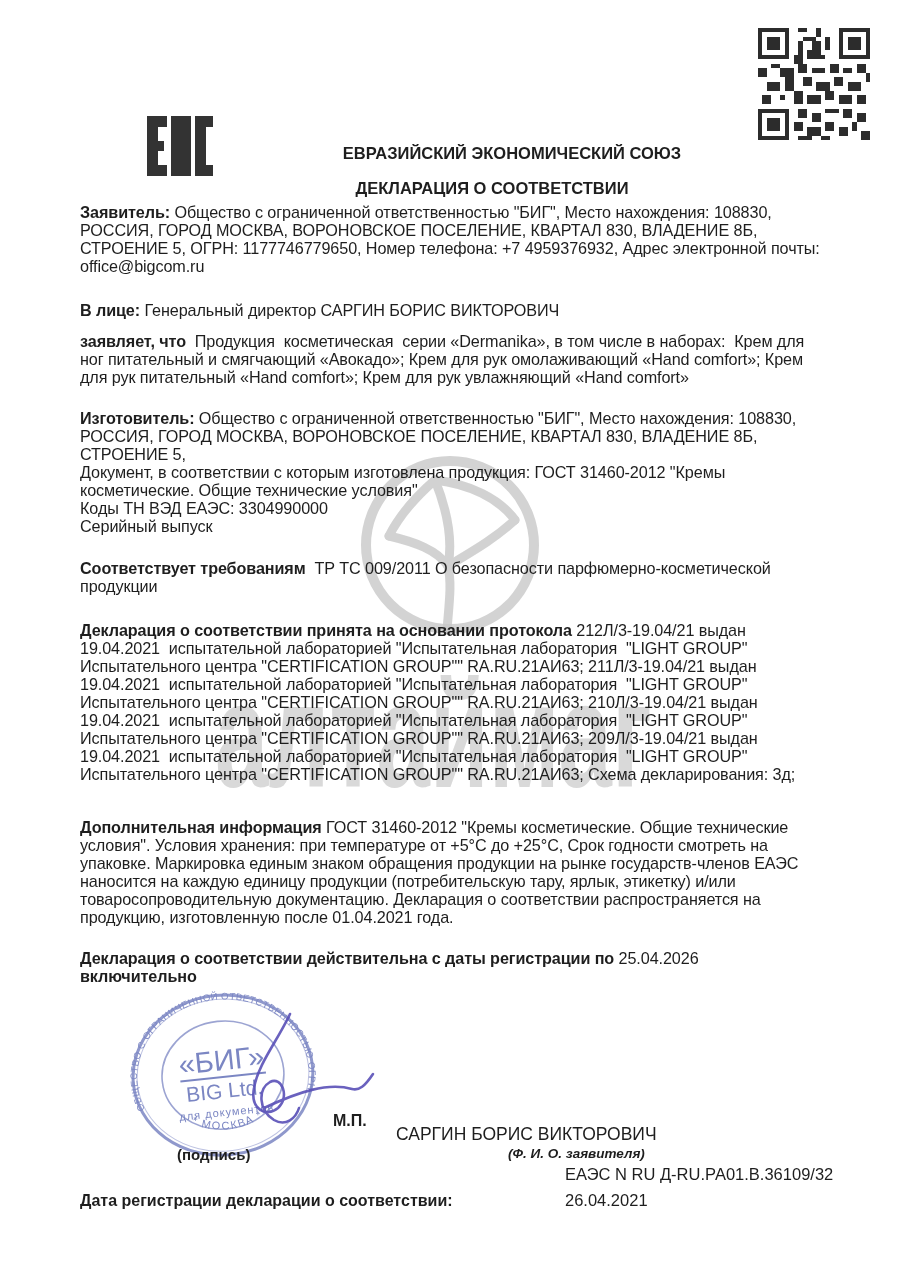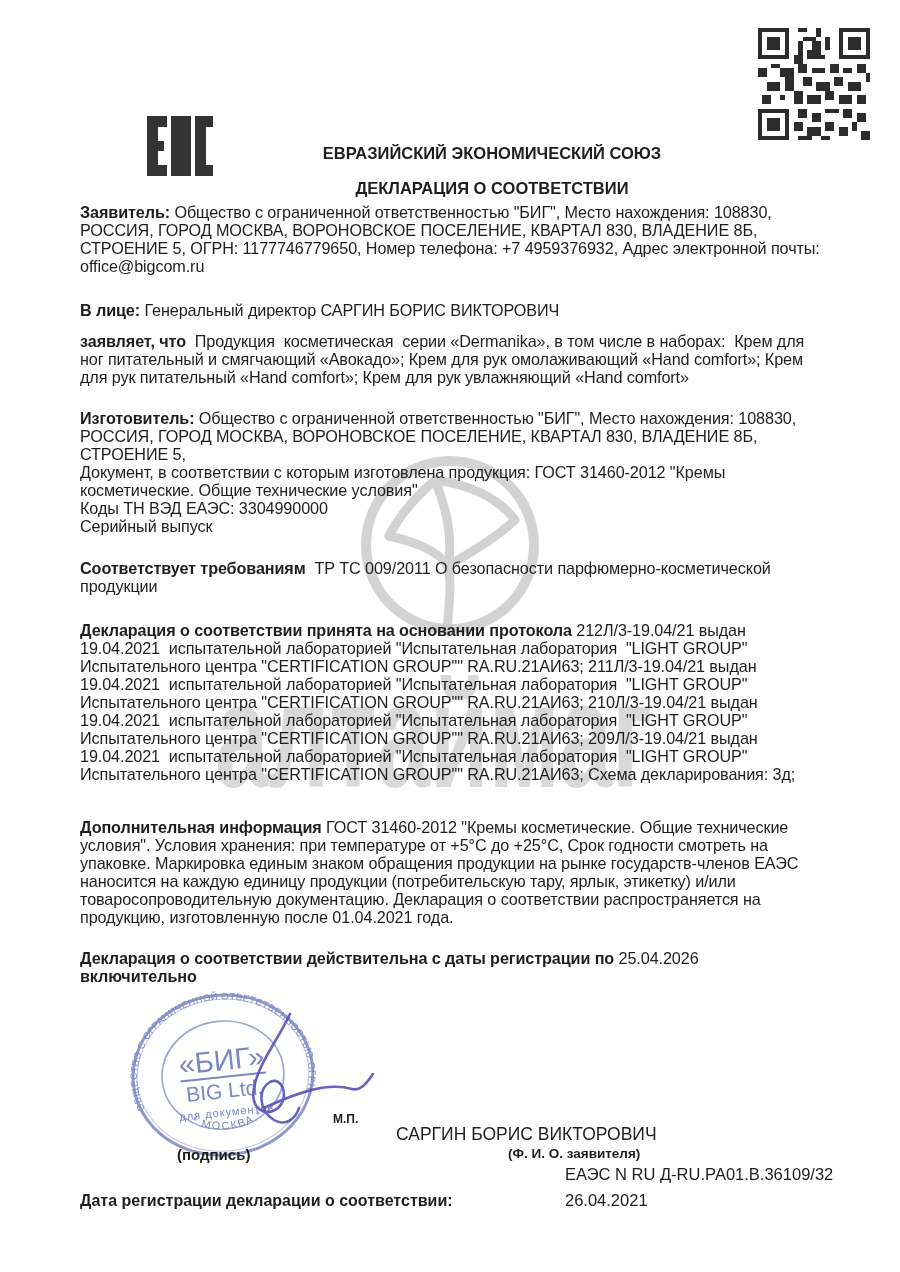--- a/index.html
+++ b/index.html
@@ -23,27 +23,27 @@
   .para{
     position:absolute;z-index:2;left:80px;width:805px;margin:0;
     font-size:16.2px;line-height:18px;white-space:pre-wrap;
     letter-spacing:-0.1px;
   }
   .para b{font-weight:700;}
   #title1,#title2{
     left:192px;width:600px;text-align:center;font-weight:700;font-size:16.5px;
     white-space:nowrap;
   }
-  #title1{top:144px;}
+  #title1{top:144px;padding-left:20px;}
   #title2{top:179px;text-align:center;}
   .flabel{left:80px;font-weight:700;font-size:16px;white-space:nowrap;}
   .fvalue{left:565px;font-size:16.5px;white-space:nowrap;}
-  #mp-mark{left:333px;top:1112px;font-weight:700;font-size:12px;}
+  #mp-mark{left:333px;top:1112px;font-weight:700;font-size:16px;}
   #applicant-name{left:396px;top:1124px;font-size:17.5px;white-space:nowrap;}
-  #fio-caption{left:508px;top:1146px;font-weight:700;font-size:13.5px;white-space:nowrap;}
+  #fio-caption{left:508px;top:1146px;font-weight:700;font-size:13.5px;white-space:nowrap;font-style:italic;}
   #sign-caption{left:177px;top:1146px;font-weight:700;font-size:15px;}
   #stamp-wrap{left:126px;top:988px;width:195px;height:175px;transform:rotate(-6deg);}
   #signature-wrap{left:228px;top:1012px;width:150px;height:130px;}
   #eac-wrap{left:147px;top:115px;width:66px;height:62px;}
   #qr-wrap{left:758px;top:28px;width:112px;height:112px;}
 </style>
 </head>
 <body>
 
 <div id="page">

